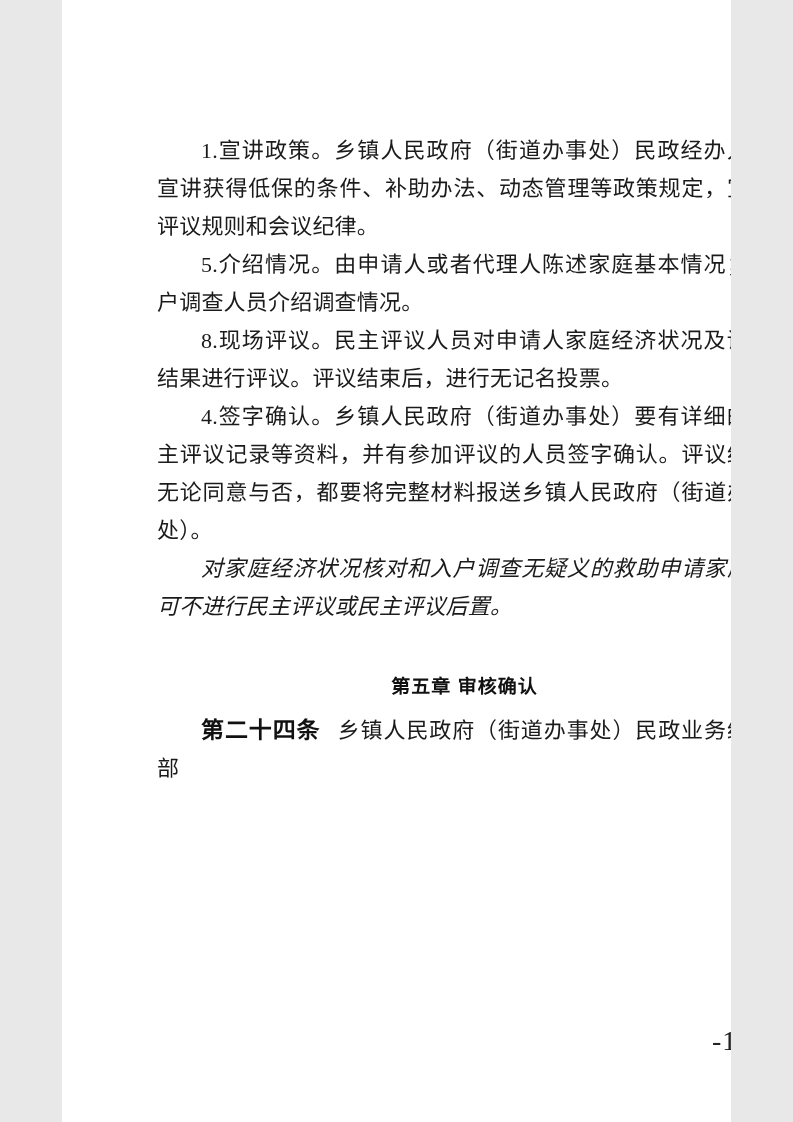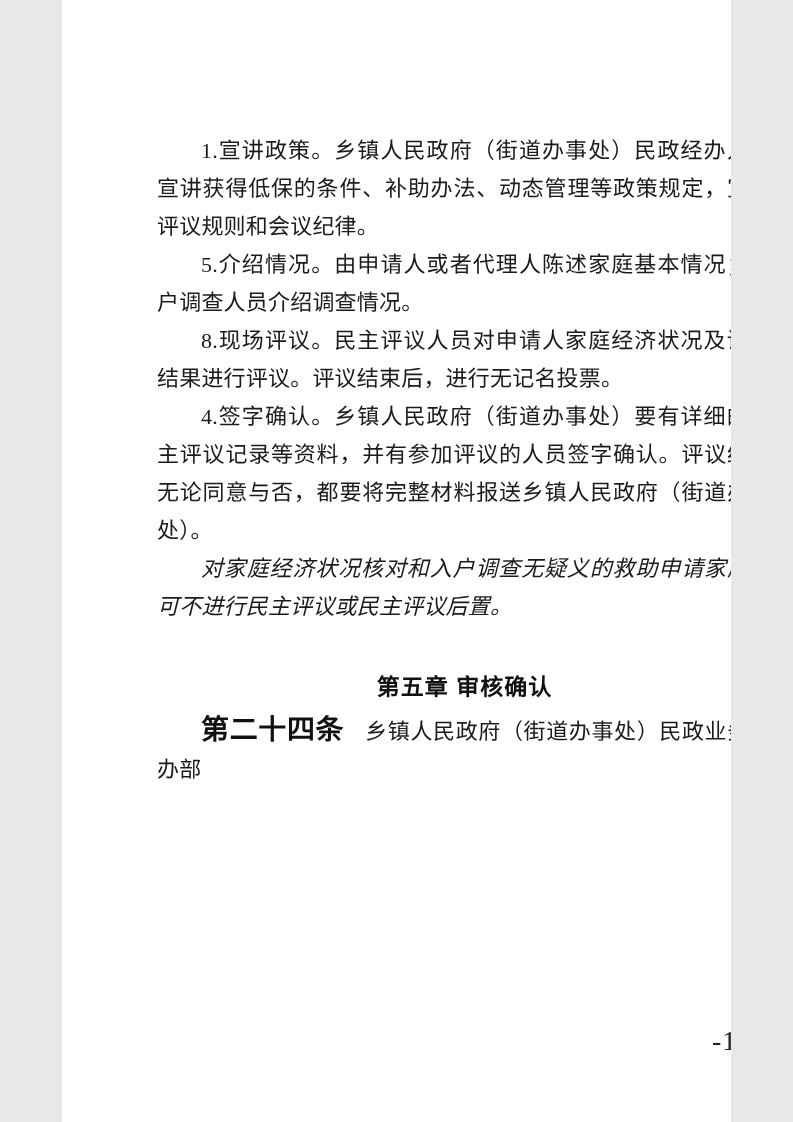--- a/index.html
+++ b/index.html
@@ -33,39 +33,39 @@
     text-indent: 2em;
     letter-spacing: 0.2px;
   }
   .par-closing {
     font-style: italic;
   }
   .chapter {
     margin: 41px 0 4px 0;
     font-family: "Liberation Sans", "DejaVu Sans", sans-serif;
     font-weight: bold;
-    font-size: 23px;
+    font-size: 19px;
     line-height: 40px;
     text-align: center;
     letter-spacing: 1px;
     color: #111111;
   }
   .article-par {
     margin: 0;
     font-size: 22px;
     line-height: 38px;
     text-align: justify;
     text-justify: inter-character;
     text-indent: 2em;
     letter-spacing: 0.2px;
   }
   .article-label {
     font-family: "Liberation Sans", "DejaVu Sans", sans-serif;
     font-weight: bold;
-    font-size: 28px;
+    font-size: 23px;
     margin-right: 0.75em;
     color: #111111;
   }
   .pagenum {
     position: absolute;
     left: 650px;
     top: 1030px;
     font-size: 28px;
     line-height: 22px;
     letter-spacing: 1px;

